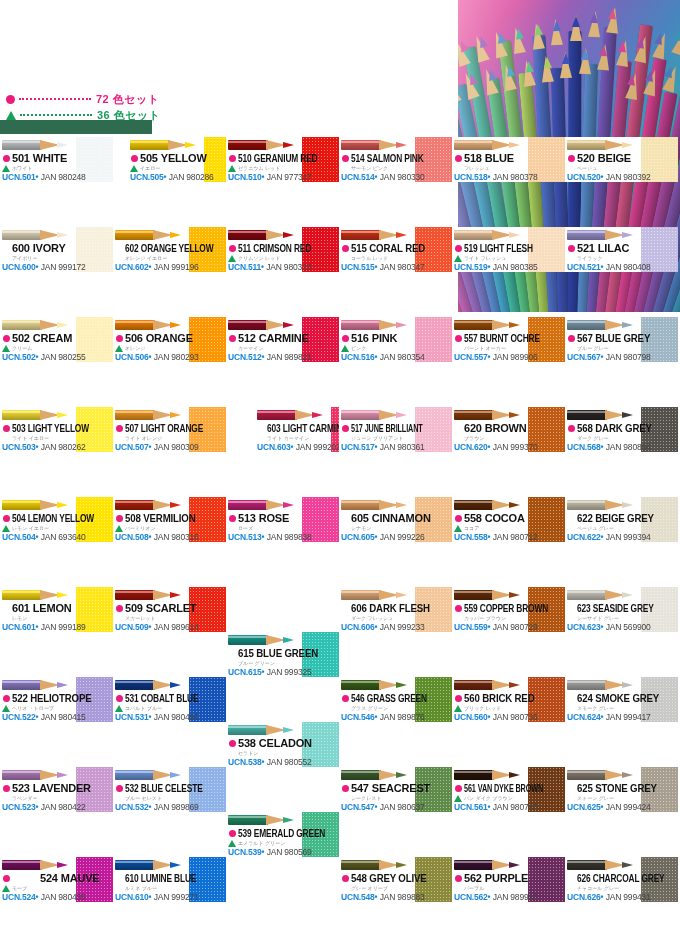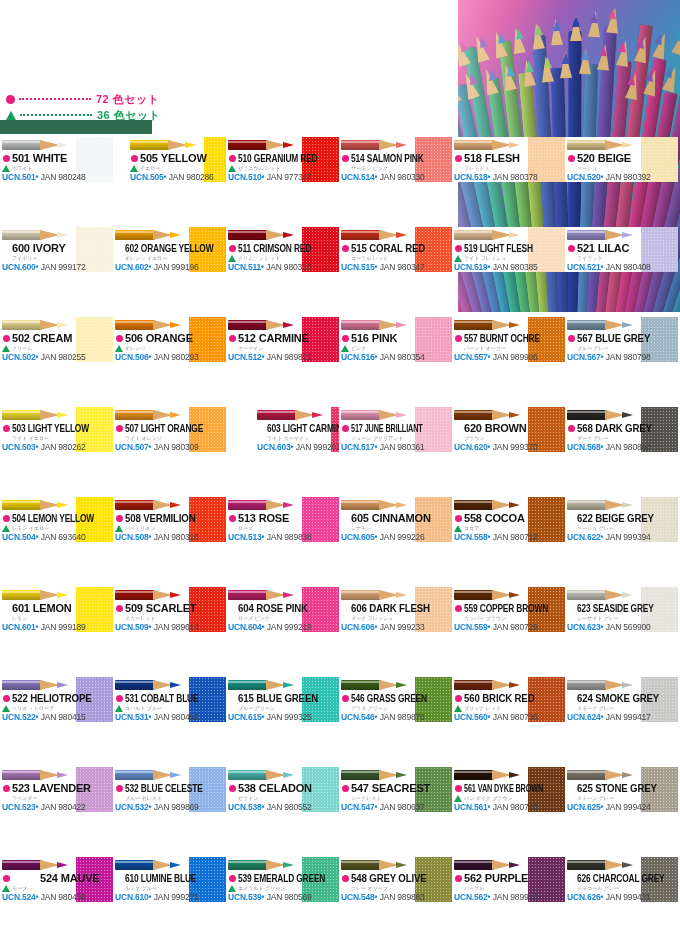--- a/index.html
+++ b/index.html
@@ -613,35 +613,20 @@
             <div class="wood"></div>
             <div class="lead" style="border-left-color:#dc2f88;"></div>
           </div>
           <div class="marks">
             <span class="m72"></span>
           </div>
           <div class="name" style="transform:scaleX(1);"><span class="num">513</span><span>ROSE</span></div>
           <div class="kana">ローズ</div>
           <div class="code"><span class="ucn">UCN.513</span><span class="sep">•</span><span class="jan"> JAN 989838</span></div>
         </div>
-        <div class="cell" style="top:225px;">
-          <div class="swatch" style="background:#ee3c8d;">
-            <div class="tex"></div>
-          </div>
-          <div class="pencil">
-            <div class="body" style="background:linear-gradient(180deg,#c41f6b,rgba(0,0,0,.35)),#c41f6b;"></div>
-            <div class="band"></div>
-            <div class="wood"></div>
-            <div class="lead" style="border-left-color:#d92c7c;"></div>
-          </div>
-          <div class="marks"></div>
-          <div class="name" style="transform:scaleX(0.88);"><span class="num">604</span><span>ROSE PINK</span></div>
-          <div class="kana">ローズ  ピンク</div>
-          <div class="code"><span class="ucn">UCN.604</span><span class="sep">•</span><span class="jan"> JAN 999219</span></div>
-        </div>
         <div class="cell" style="top:270px;">
           <div class="swatch" style="background:#2ec0b0;">
             <div class="tex"></div>
           </div>
           <div class="pencil">
             <div class="body" style="background:linear-gradient(180deg,#1b9b8e,rgba(0,0,0,.35)),#1b9b8e;"></div>
             <div class="band"></div>
             <div class="wood"></div>
             <div class="lead" style="border-left-color:#24ada0;"></div>
           </div>
@@ -845,21 +830,21 @@
           </div>
           <div class="pencil">
             <div class="body" style="background:linear-gradient(180deg,#edb981,rgba(0,0,0,.35)),#edb981;"></div>
             <div class="band"></div>
             <div class="wood"></div>
             <div class="lead" style="border-left-color:#f2c391;"></div>
           </div>
           <div class="marks">
             <span class="m72"></span>
           </div>
-          <div class="name" style="transform:scaleX(1);"><span class="num">518</span><span>FLESH</span></div>
+          <div class="name" style="transform:scaleX(1);"><span class="num">518</span><span>BLUE</span></div>
           <div class="kana">フレッシュ</div>
           <div class="code"><span class="ucn">UCN.518</span><span class="sep">•</span><span class="jan"> JAN 980378</span></div>
         </div>
         <div class="cell" style="top:45px;">
           <div class="swatch" style="background:#f8ddbe;">
             <div class="tex"></div>
           </div>
           <div class="pencil">
             <div class="body" style="background:linear-gradient(180deg,#efc9a0,rgba(0,0,0,.35)),#efc9a0;"></div>
             <div class="band"></div>

